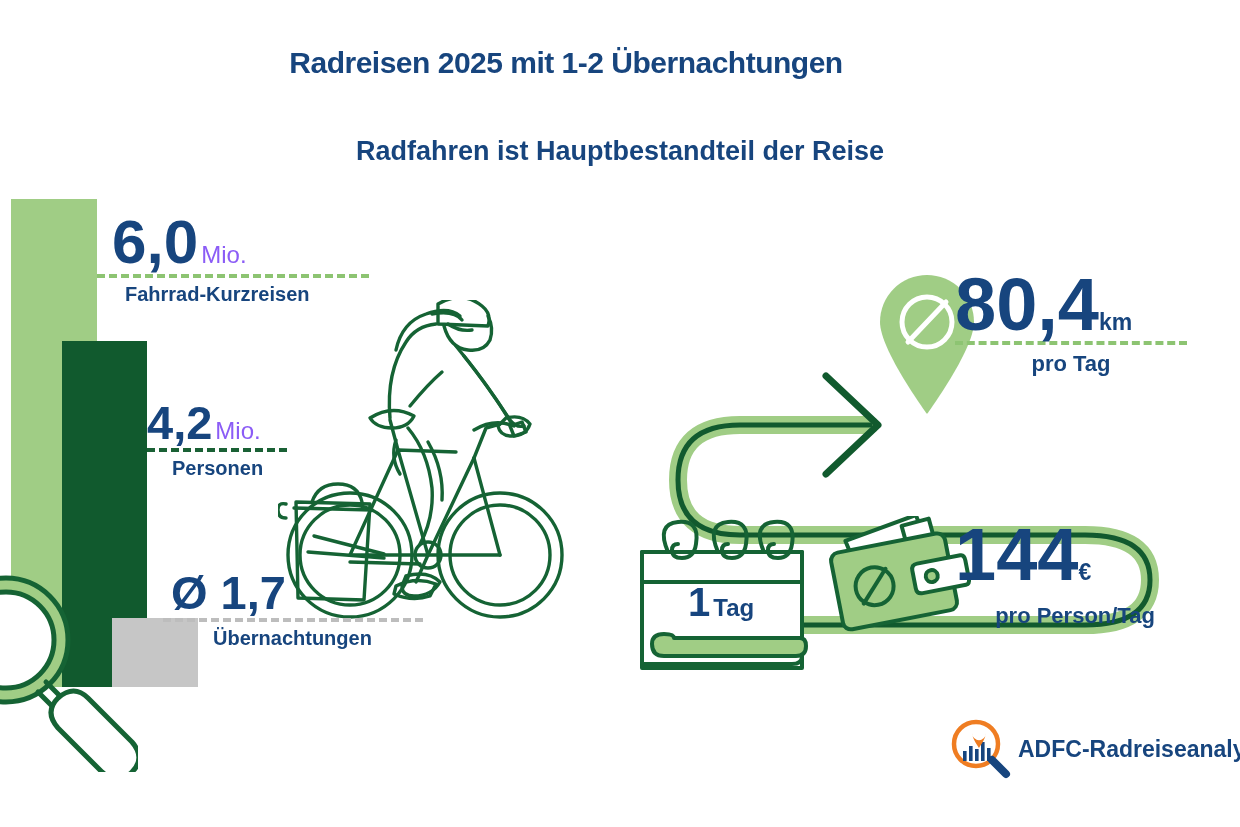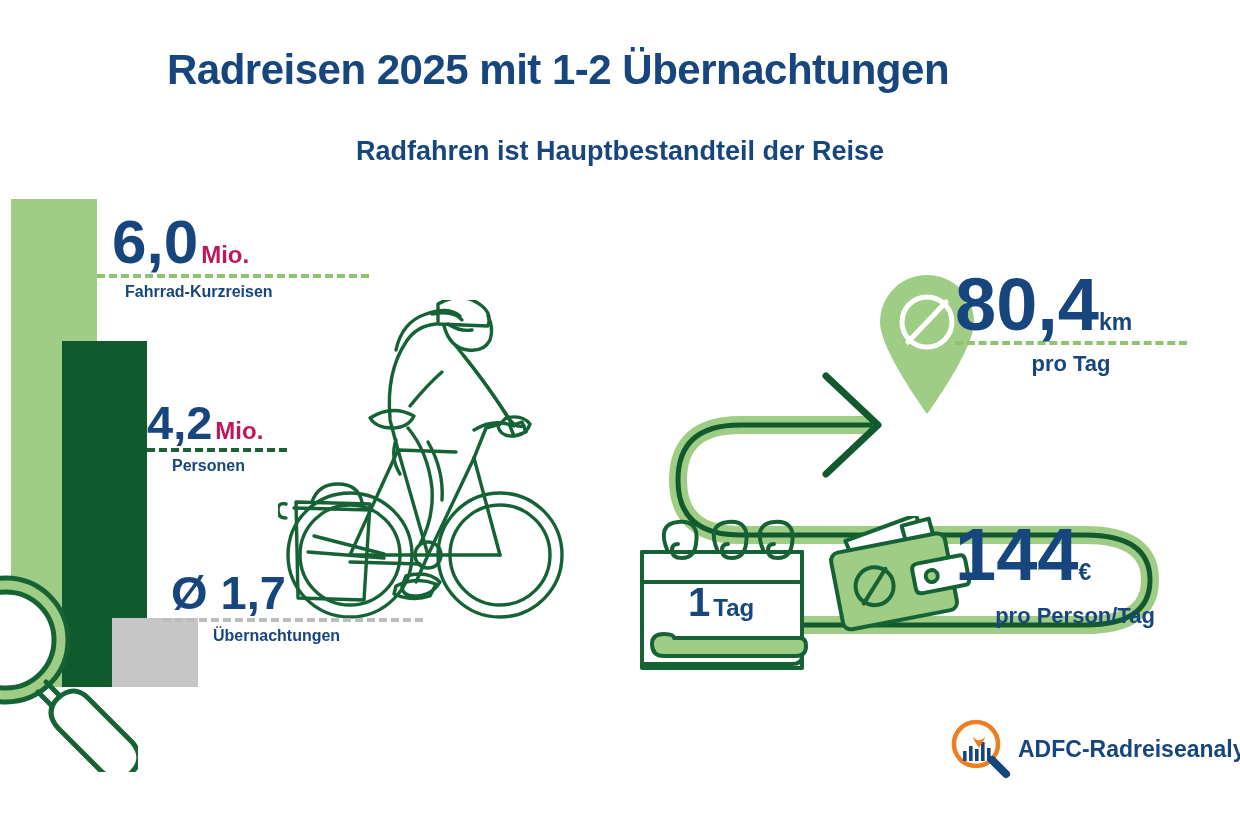--- a/index.html
+++ b/index.html
@@ -18,24 +18,24 @@
   #infographic {
     position: absolute;
     left: 0; top: 0;
     width: 1240px;
     height: 827px;
   }
 
   
   .title {
     position: absolute;
-    left: 0; top: 46px;
+    left: 8px; top: 46px;
     width: 1116px;
     text-align: center;
-    font-size: 42px;
+    font-size: 30px;
     font-weight: bold;
     letter-spacing: -0.5px;
     color: #17457e;
     white-space: nowrap;
   }
   .subtitle {
     position: absolute;
     left: 0; top: 136px;
     width: 1240px;
     text-align: center;
@@ -58,33 +58,33 @@
   .callout .bignum {
     font-size: 62px;
     font-weight: bold;
     line-height: 0.95;
     color: #17457e;
     white-space: nowrap;
   }
   .callout .bignum.small { font-size: 47px; }
   .callout .unit {
     font-size: 24px;
-    font-weight: bold;
-    color: #be185d;
+    font-weight: normal;
+    color: #8b5cf6;
     margin-left: 3px;
   }
   .dashline {
     height: 0;
     border-top: 4px dashed #8dc472;
     margin-top: 2px;
   }
   .dashline.dark { border-top-color: #1a6135; }
   .dashline.gray { border-top-color: #bdbdbd; }
   .callout .sublabel {
-    font-size: 16px;
+    font-size: 20px;
     font-weight: bold;
     color: #17457e;
     margin-top: 5px;
     white-space: nowrap;
   }
   .cal-7 { left: 97px;  top: 213px; width: 272px; }
   .cal-7 .bignum-row { padding-left: 15px; }
   .cal-7 .sublabel { padding-left: 28px; }
   .cal-4 { left: 147px; top: 401px; width: 140px; }
   .cal-4 .bignum-row { }

